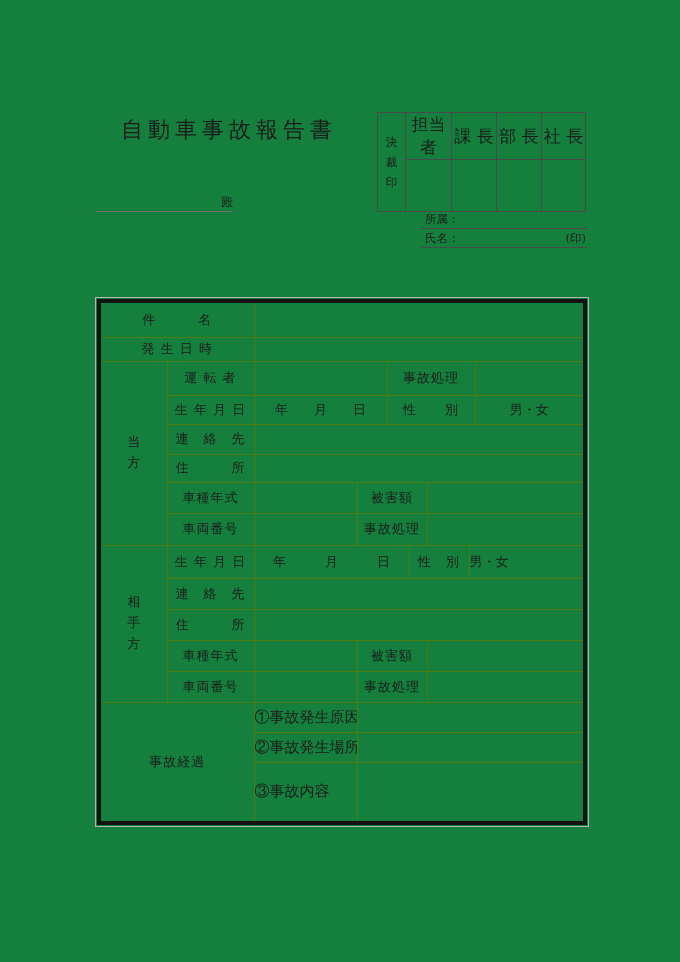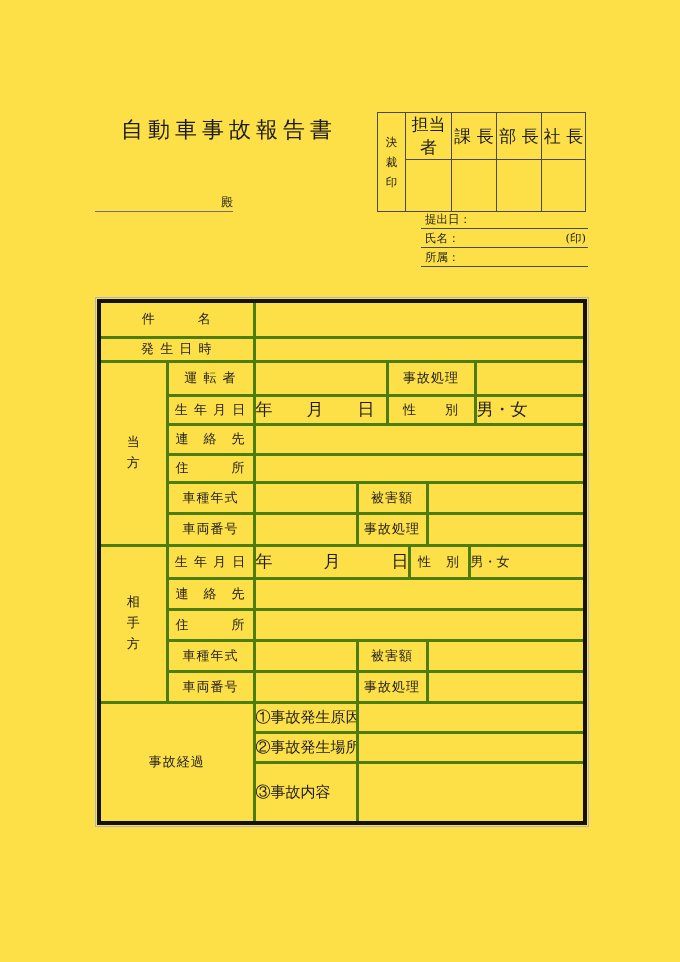--- a/index.html
+++ b/index.html
@@ -1,17 +1,17 @@
 <!DOCTYPE html>
 <html><head>
 <meta charset="utf-8">
 <style>
   html,body{margin:0;padding:0;background:#ffffff;}
   .page{
-    position:relative;width:680px;height:962px;background:#fde047;overflow:hidden;
+    position:relative;width:680px;height:962px;background:#15803d;overflow:hidden;
     font-family:"DejaVu Serif","Liberation Serif",serif;color:#1b1b1b;
   }
   
   .doc-title{
     position:absolute;left:121px;top:115px;
     font-size:22px;letter-spacing:5px;font-weight:500;white-space:nowrap;
   }
   
   .approval{
     position:absolute;left:377px;top:112px;border-collapse:collapse;table-layout:fixed;
@@ -37,24 +37,24 @@
     height:19px;border-bottom:1px solid #4a4a4a;font-size:11.5px;
     display:flex;justify-content:space-between;align-items:flex-end;
     padding:0 2px 1px 4px;box-sizing:border-box;
   }
   
   .main-table{
     position:absolute;left:97px;top:299px;width:489px;
     border-collapse:collapse;table-layout:fixed;
     border:4px solid #121212;outline:1px solid #b3b3b3;outline-offset:1px;
   }
-  .main-table td{border:3px solid #4d7c0f;padding:0;vertical-align:middle;overflow:hidden;}
+  .main-table td{border:1px solid #4d7c0f;padding:0;vertical-align:middle;overflow:hidden;}
   .lbl{text-align:center;font-size:13px;letter-spacing:1px;white-space:pre;}
   .vlbl{text-align:center;font-size:13px;line-height:1.6;white-space:pre-line;}
-  .hint{font-size:17px;white-space:pre;font-family:Liberation Serif, serif;}
+  .hint{text-align:center;font-size:13px;white-space:pre;font-family:Liberation Serif, serif;}
   .leftcell{text-align:left;font-size:15px;padding-left:6px;white-space:pre;}
   .padleft{text-align:left;font-size:13px;padding-left:5px;white-space:pre;}
 </style>
 </head>
 <body>
 
 <div class="page">
 
   <div class="doc-title">自動車事故報告書</div>
 
@@ -77,28 +77,25 @@
     </tr>
   </tbody>
     </table>
 
   <div class="dono">
     <span>殿</span>
   </div>
 
   <div class="fields">
     <div class="field-row">
-      <span>提出日：</span>
+      <span>所属：</span>
     </div>
     <div class="field-row">
       <span>氏名：</span>
       <span>(印)</span>
-    </div>
-    <div class="field-row">
-      <span>所属：</span>
     </div>
   </div>
 
   <table class="main-table">
     <colgroup>
       <col style="width:68px">
         <col style="width:87px">
         <col style="width:103px">
       <col style="width:30px">
         <col style="width:22px">

